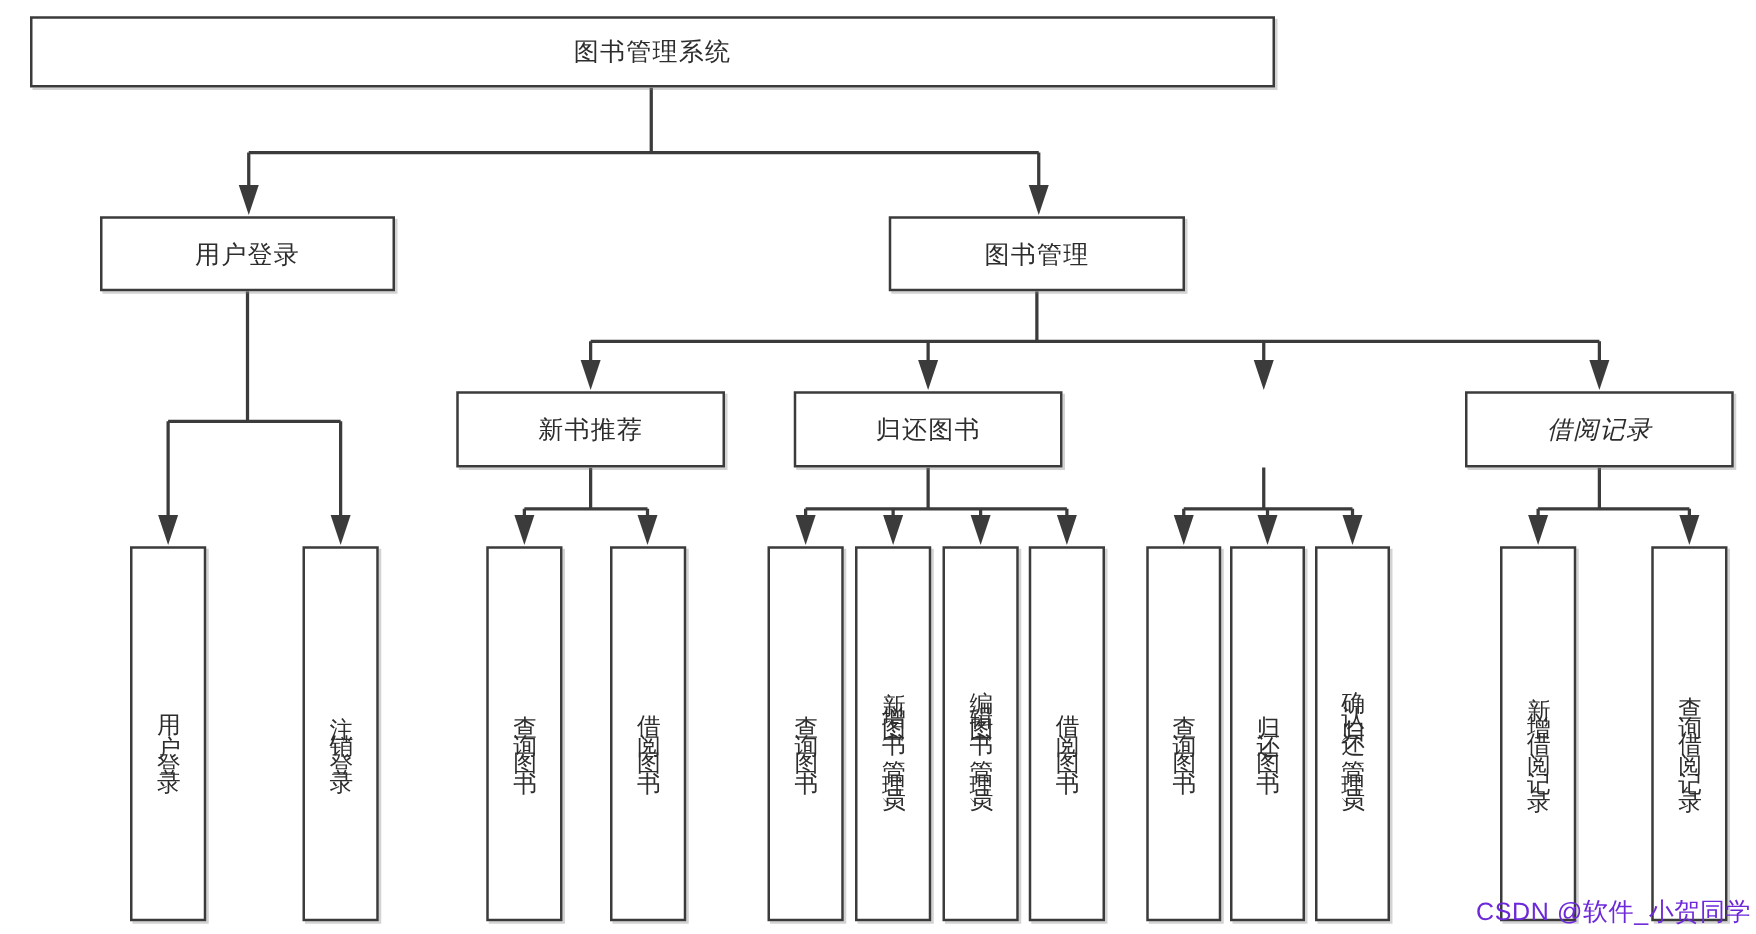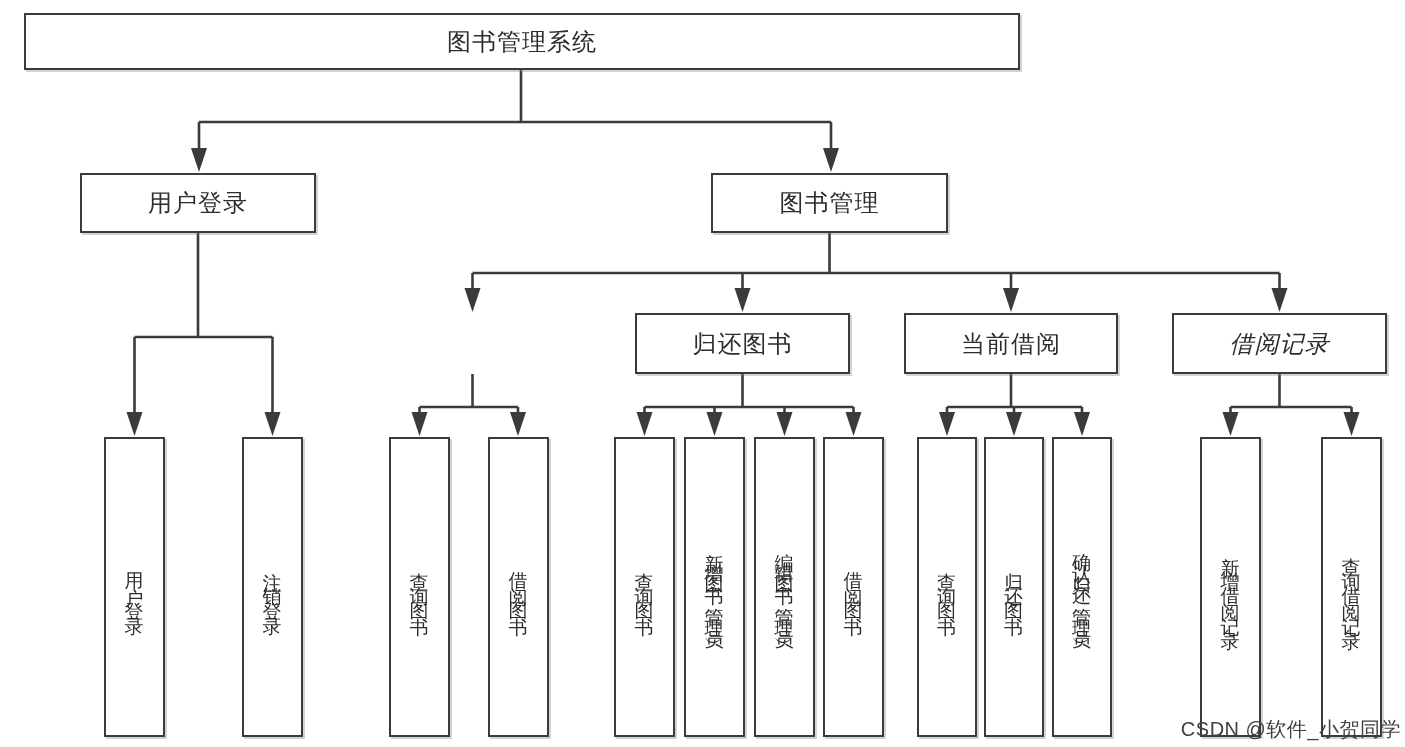--- a/index.html
+++ b/index.html
@@ -31,21 +31,21 @@
     box-sizing: border-box;
     background: #ffffff;
     border: 2.5px solid #3b3b3b;
     box-shadow: 2px 2px 0 rgba(130,130,130,0.35);
     display: flex;
     align-items: center;
     justify-content: center;
     color: #2d2d2d;
   }
   .box.h span {
-    font-size: 24px;
+    font-size: 20px;
     letter-spacing: 1px;
     white-space: nowrap;
   }
   .box.v span {
     writing-mode: vertical-rl;
     text-orientation: mixed;
     font-size: 19px;
     letter-spacing: 15px;
     line-height: 1;
     white-space: nowrap;
@@ -72,21 +72,21 @@
   .l-i { left: 917px;  width: 60px; }
   .l-j { left: 984px;  width: 60px; }
   .l-k { left: 1052px; width: 60px; }
   .l-l { left: 1200px; }
   .l-m { left: 1321px; }
   .watermark {
     position: absolute;
     right: 4px;
     bottom: 4px;
     font-size: 20px;
-    color: #404040;
+    color: #6d28d9;
     letter-spacing: 0.5px;
     z-index: 5;
     white-space: nowrap;
   }
 </style>
 </head>
 <body>
 
 <div class="stage">
 
@@ -144,26 +144,26 @@
     <span>图书管理系统</span>
   </div>
 
   <div class="box h n-login">
     <span>用户登录</span>
   </div>
   <div class="box h n-mgmt">
     <span>图书管理</span>
   </div>
 
+  <div class="box h n-rec">
+    <span>新书推荐</span>
+  </div>
   <div class="box h n-bor">
     <span>归还图书</span>
   </div>
-  <div class="box h n-cur">
-    <span>当前借阅</span>
-  </div>
   <div class="box h n-hist">
     <span>借阅记录</span>
   </div>
 
   <div class="box v leaf l-a">
     <span>用户登录</span>
   </div>
   <div class="box v leaf l-b">
     <span>注销登录</span>
   </div>

